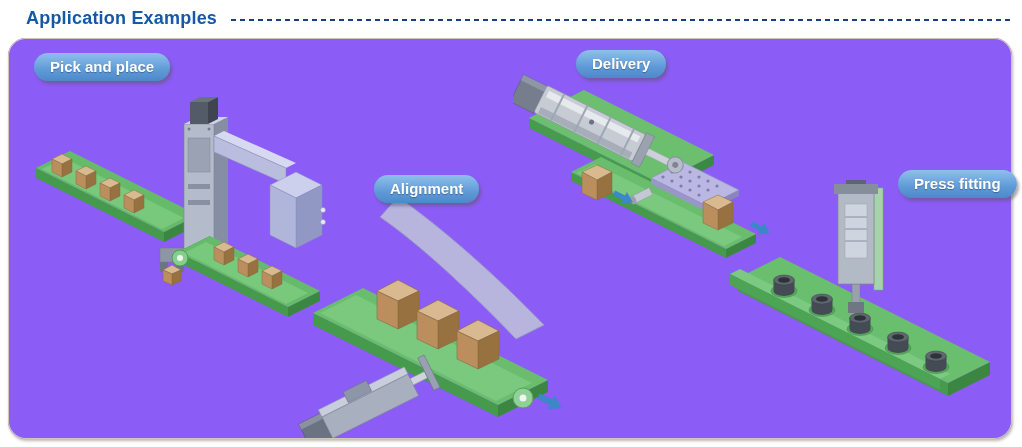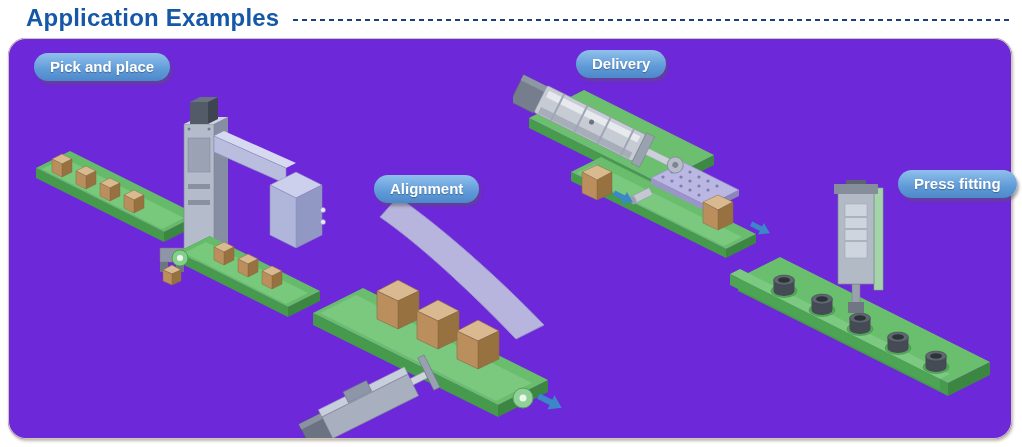--- a/index.html
+++ b/index.html
@@ -7,30 +7,30 @@
   body {
     width: 1022px; height: 447px; position: relative; overflow: hidden;
     background: #ffffff;
     font-family: "Liberation Sans", sans-serif;
   }
   .header {
     position: absolute; left: 0; top: 0; width: 1022px; height: 36px;
     display: flex; align-items: center; padding-left: 26px; padding-right: 12px;
   }
   .title {
-    font-size: 24px; font-weight: bold; color: #1558a8;
+    font-size: 18px; font-weight: bold; color: #1558a8;
     letter-spacing: .2px; white-space: nowrap;
   }
   .dashes {
     flex: 1; height: 2px; margin-left: 14px; margin-top: 4px;
     background: repeating-linear-gradient(90deg, #16407e 0 5px, transparent 5px 9px);
   }
   .panel {
     position: absolute; left: 8px; top: 38px; width: 1004px; height: 401px;
-    background: #6d28d9; border-radius: 18px;
+    background: #8b5cf6; border-radius: 18px;
     box-shadow: 1px 2px 3px rgba(110,100,80,.45), inset 0 0 0 1px #cfc8b8;
   }
   .scene { position: absolute; }
   .scene svg { display: block; }
   .pill {
     position: absolute; z-index: 6;
     background: linear-gradient(180deg, #8fc0ec, #5f9ad7 60%, #4d89ca);
     color: #fff; font-weight: bold; font-size: 15px; line-height: 1;
     padding: 6px 16px 7px; border-radius: 15px;
     box-shadow: 2px 3px 3px rgba(90,90,90,.5);

